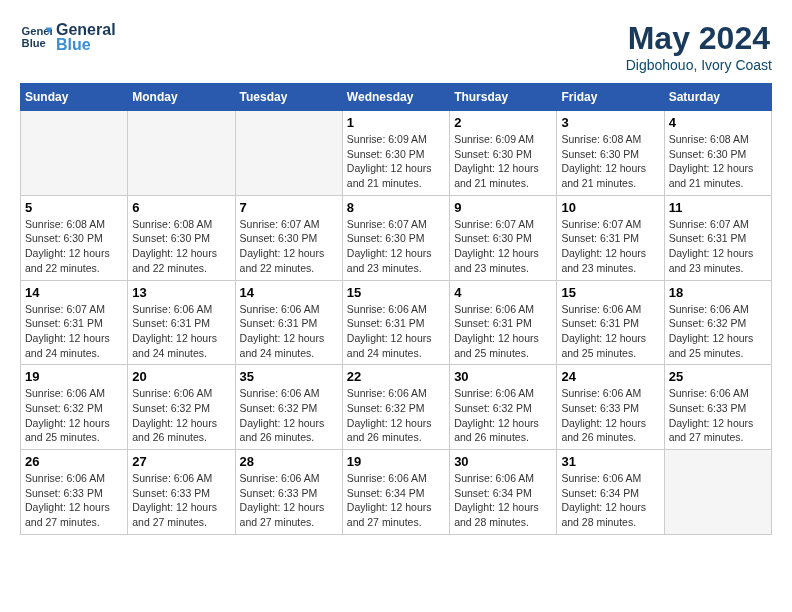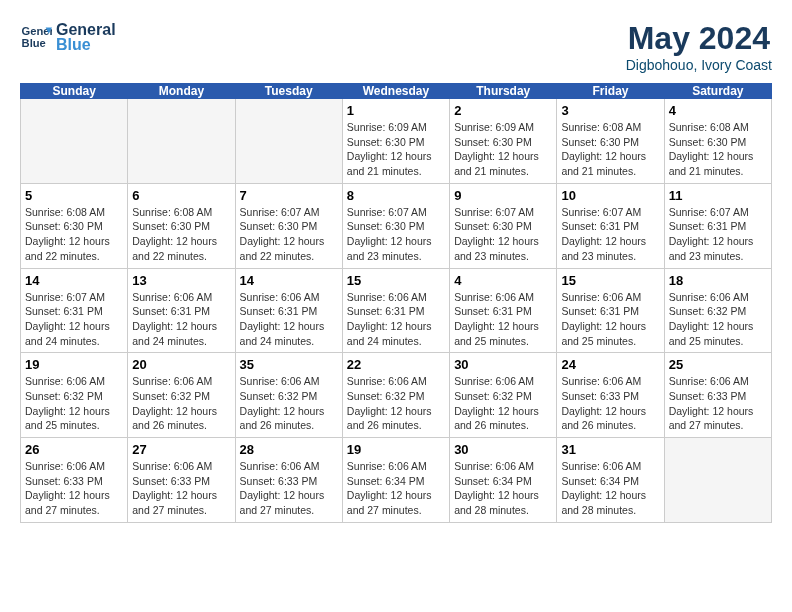--- a/index.html
+++ b/index.html
@@ -38,22 +38,22 @@
       color: #0c4a6e;
     }
     .calendar {
       width: 100%;
       border-collapse: collapse;
       font-size: 11px;
     }
     .calendar th {
       background: #2a5aad;
       color: white;
-      padding: 0 4px;
-      text-align: center;
+      padding: 6px 4px;
+      text-align: left;
       font-size: 12px;
       font-weight: bold;
       border: 1px solid #2a5aad;
     }
     .calendar td {
       border: 1px solid #ccc;
       vertical-align: top;
       padding: 4px;
       width: calc(100% / 7);
       min-height: 80px;

